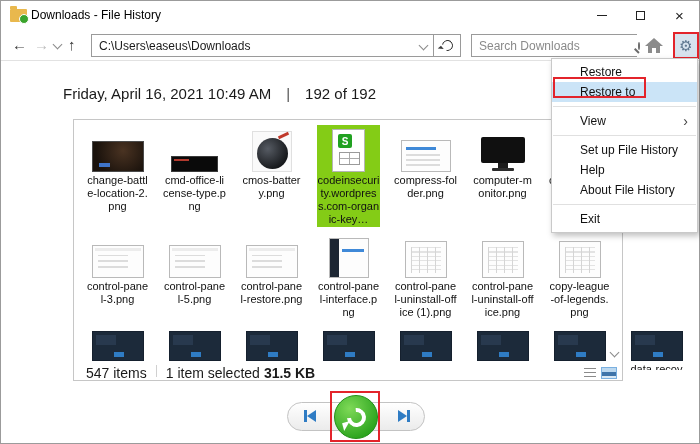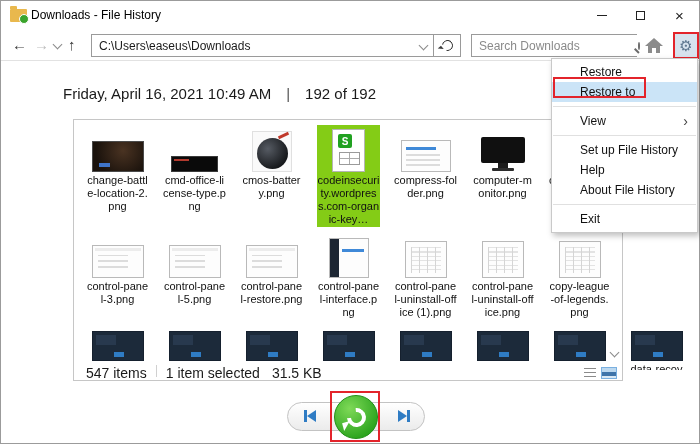--- a/index.html
+++ b/index.html
@@ -82,21 +82,21 @@
   .t-window-sidebar { width:40px; height:40px; background:#fdfdfd; border:1px solid #b9b9b9; }
   .t-window-sidebar::before { content:''; position:absolute; left:0; top:0; bottom:0; width:9px; background:#1d2633; }
   .t-window-sidebar::after { content:''; position:absolute; left:12px; top:10px; width:22px; height:3px; background:#3f89d8; }
   .t-dark-app { width:52px; height:30px; background:#1c2a3a; border:1px solid #15202e; }
   .t-dark-app::before { content:''; position:absolute; left:3px; top:3px; width:20px; height:10px; background:#28394e; }
   .t-dark-app::after { content:''; position:absolute; left:21px; bottom:3px; width:10px; height:5px; background:#2f7cc4; }
 
   
   .statusbar { position:absolute; left:0; right:0; bottom:0; height:15px; background:#fff; display:flex; font-size:14px; color:#1a1a1a; padding-left:12px; z-index:5; }
   .status-sep { width:1px; height:12px; background:#d0d0d0; margin:0 9px; }
-  .status-size { margin-left:12px; }
+  .status-size { margin-left:4px;font-weight:bold; }
   .scroll-arrow { position:absolute; right:4px; bottom:24px; width:7px; height:7px; border-right:1.5px solid #8a8a8a; border-bottom:1.5px solid #8a8a8a; transform:rotate(45deg); z-index:6; }
   .view-icons { position:absolute; right:5px; bottom:1px; display:flex; gap:5px; z-index:6; }
   .list-view-icon { width:12px; height:11px; background:repeating-linear-gradient(#8a8a8a 0 1.5px, transparent 1.5px 4px); margin-top:1px; }
   .thumb-view-icon { width:16px; height:12px; border:1px solid #7ab0e0; background:linear-gradient(#bcd8ef 0 4px, #3f74a9 4px 8px, #d9e8f4 8px); }
 
   
   .menu { position:absolute; left:550px; top:57px; width:147px; background:#ffffff; border:1px solid #c9c9c9; box-shadow:2px 3px 6px rgba(0,0,0,.25); padding:3px 0; z-index:50; }
   .menu-item { position:relative; height:20px; line-height:20px; padding-left:28px; font-size:12px; color:#111; }
   .menu-item.hl { background:#cbe4f7; }
   .menu-sep { height:1px; background:#e0e0e0; margin:4px 1px; }

